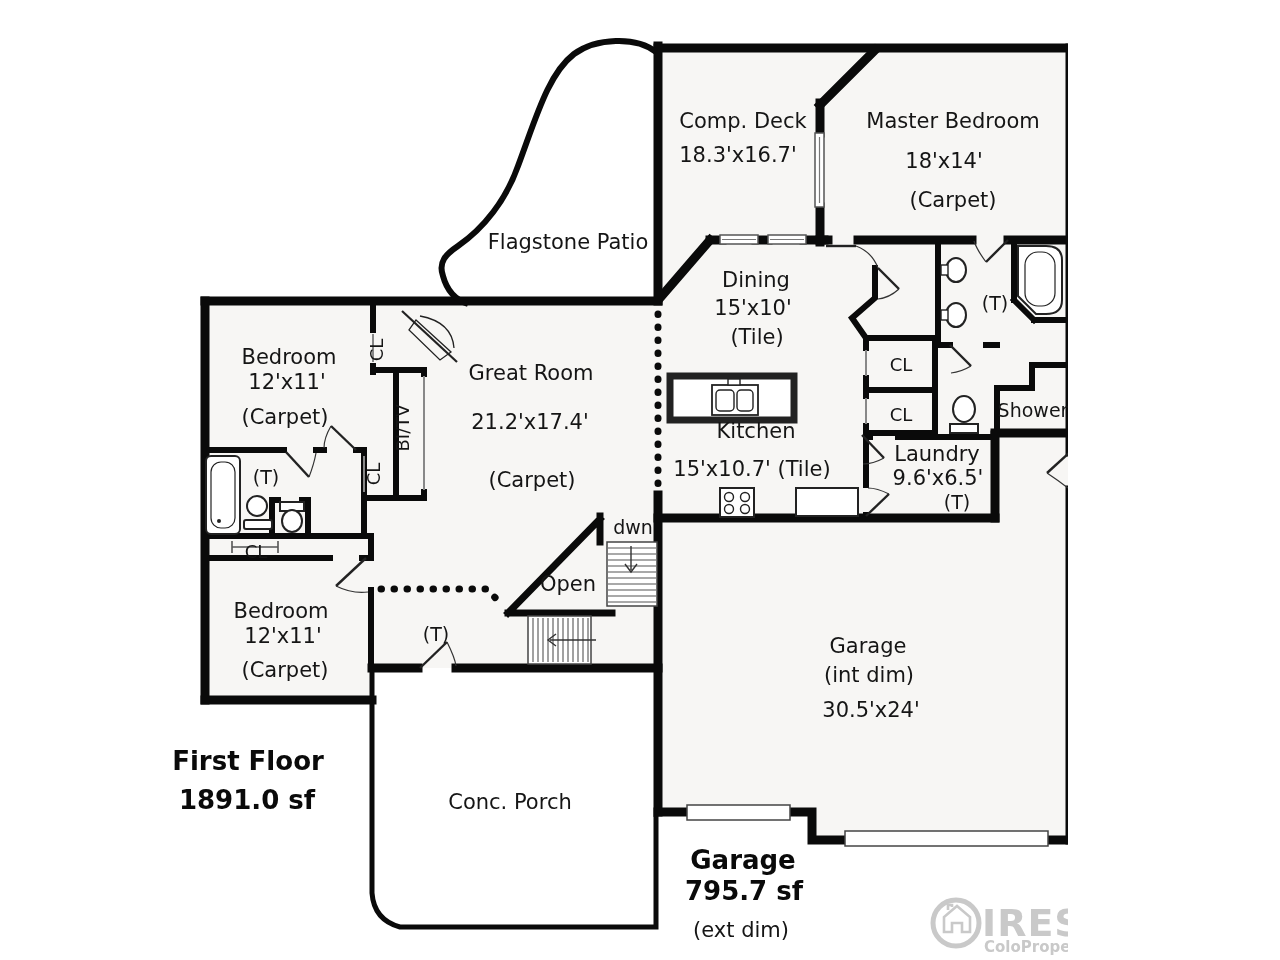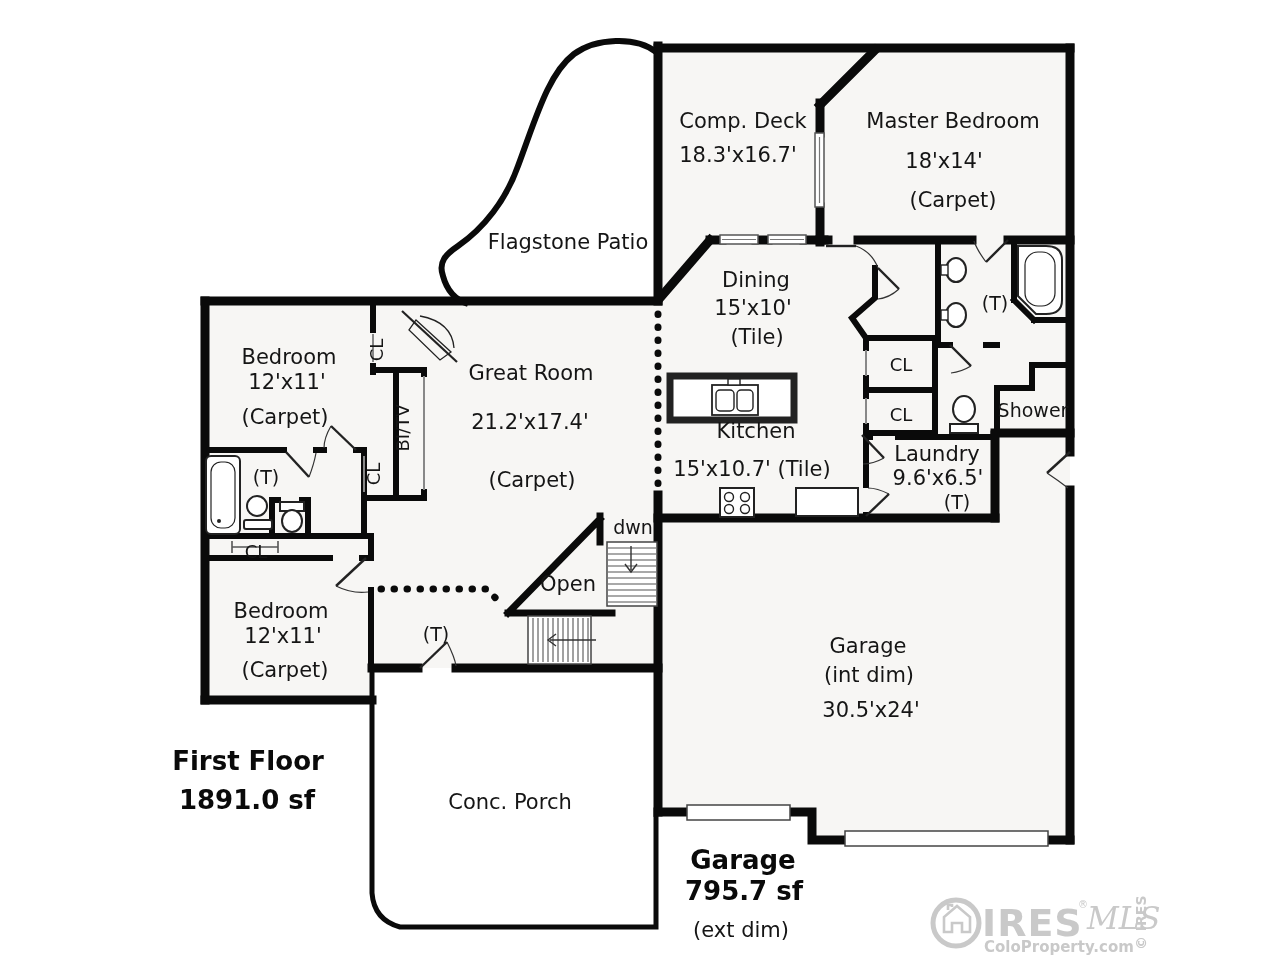--- a/index.html
+++ b/index.html
@@ -1,16 +1,16 @@
 <!DOCTYPE html>
 <html><head>
 <meta charset="utf-8">
 <style>
   html,body{margin:0;padding:0;background:#ffffff;}
-  .canvas{width:1280px;height:960px;position:relative;background:#ffffff;overflow:hidden;}
+  .canvas{width:1068px;height:960px;position:relative;background:#ffffff;overflow:hidden;}
   svg{display:block;font-family:"DejaVu Sans","Liberation Sans",sans-serif;}
   text{fill:#151515;}
   .room-name,.room-dim{font-size:21px;}
   .small-label{font-size:19px;}
   .cl-label{font-size:18px;}
   .summary{font-size:26px;font-weight:bold;fill:#0a0a0a;}
   .summary-sub{font-size:21px;}
   .wm{fill:#c9c9c9;}
   .wm-big{font-size:38px;font-weight:bold;letter-spacing:1px;}
   .wm-script{font-size:31px;font-style:italic;font-family:"DejaVu Serif","Liberation Serif",serif;}

